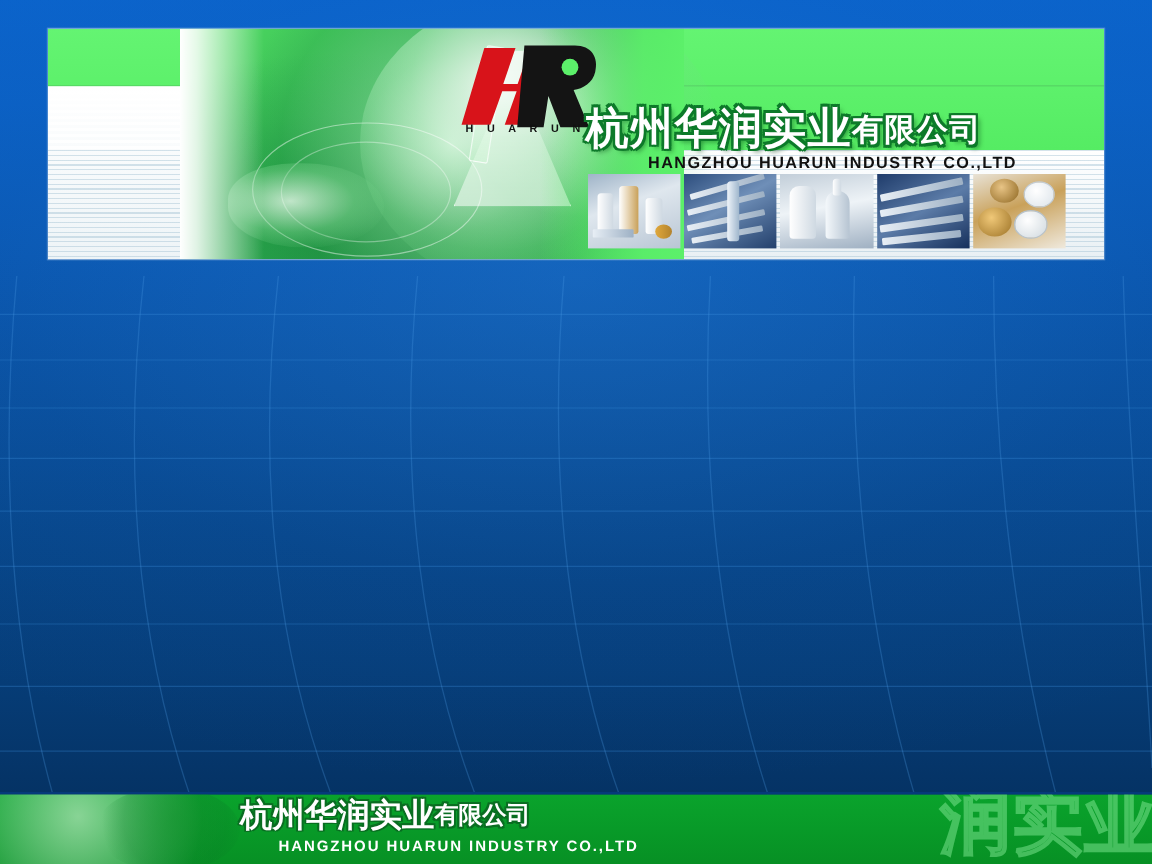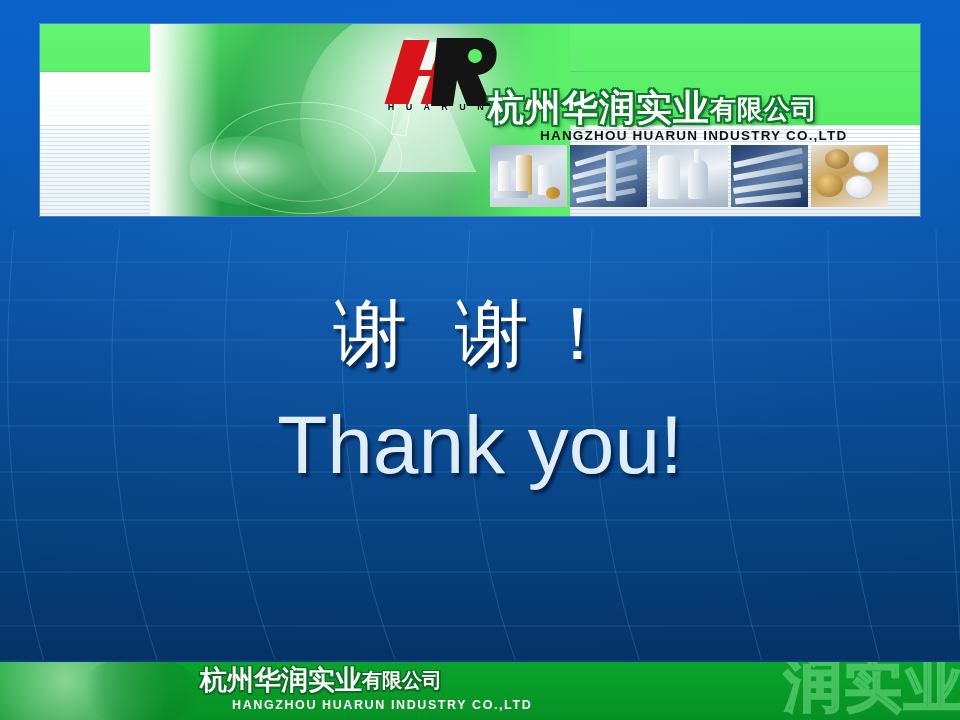--- a/index.html
+++ b/index.html
@@ -296,22 +296,20 @@
       </div>
       <div class="cell c5">
         <div class="disc" style="left:4px;top:28px;width:28px;height:24px;background:radial-gradient(circle at 40% 35%,#f0c878,#9c7226);"></div>
         <div class="disc" style="left:34px;top:30px;width:26px;height:22px;background:radial-gradient(circle at 40% 35%,#ffffff,#cfd8de);border:1px solid #b7c2ca;"></div>
         <div class="disc" style="left:14px;top:4px;width:24px;height:20px;background:radial-gradient(circle at 40% 35%,#e8c486,#8d6620);"></div>
         <div class="disc" style="left:42px;top:6px;width:24px;height:20px;background:radial-gradient(circle at 40% 35%,#ffffff,#dbe3e9);border:1px solid #c3ccd3;"></div>
       </div>
     </div>
   </div>
 
-  <div class="title-cn">谢 谢！</div>
-  <div class="title-en">Thank you!</div>
 
   <div class="footer">
     <div class="ft-sphere"></div>
     <div class="ft-sphere2"></div>
     <div class="ft-watermark">润实业</div>
     <div class="ft-name"><span>杭州华润实业</span><span class="small">有限公司</span></div>
     <div class="ft-en">HANGZHOU  HUARUN  INDUSTRY  CO.,LTD</div>
   </div>
 
 </div>

